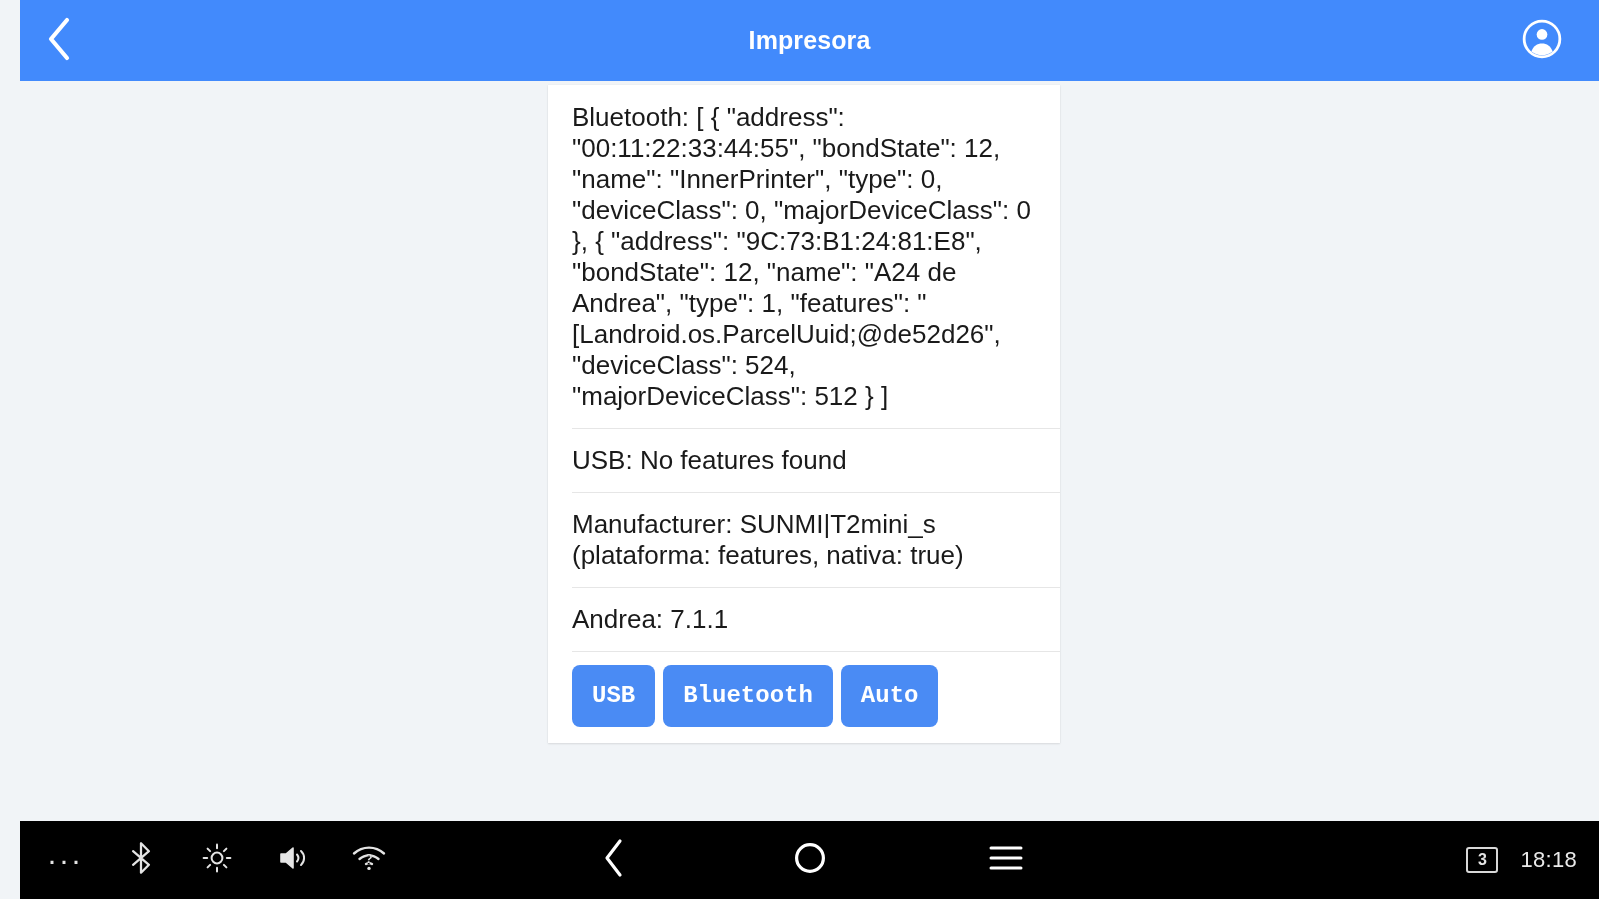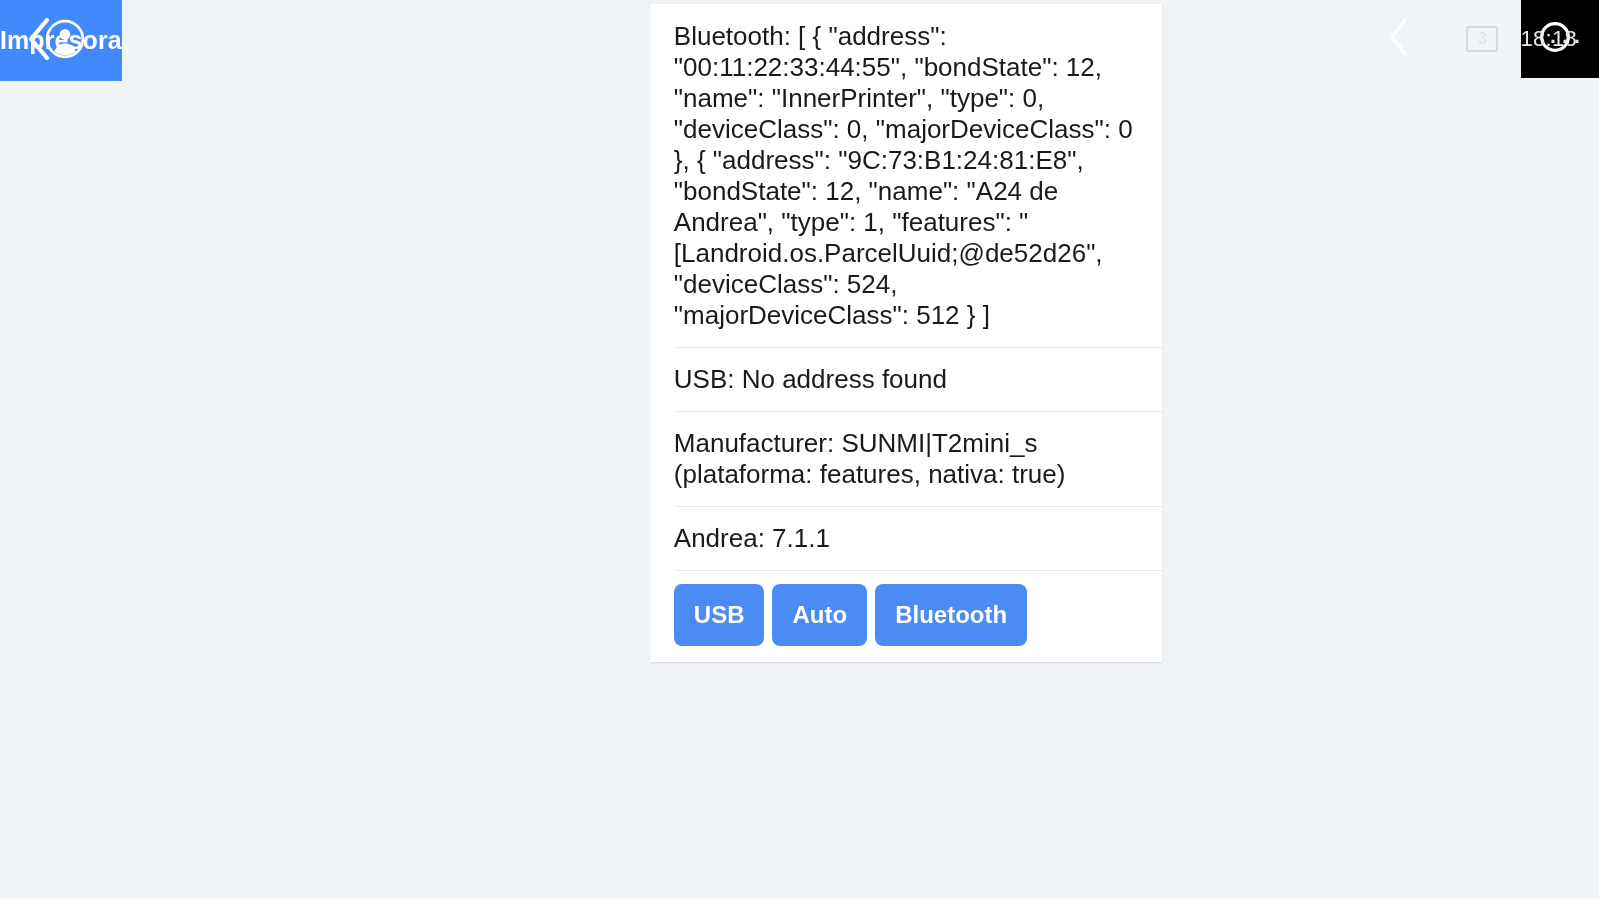--- a/index.html
+++ b/index.html
@@ -12,21 +12,22 @@
     background: #000;
     font-family: "Liberation Sans", sans-serif;
   }
 
   .device {
     position: relative;
     width: 1599px;
     height: 899px;
     background: #f1f4f7;
     display: flex;
-    flex-direction: row;
+    flex-direction: column;
+    padding-left: 20px;
   }
 
   
   .appbar {
     position: relative;
     height: 81px;
     flex: 0 0 81px;
     background: #428afc;
     display: flex;
     align-items: center;
@@ -116,21 +117,21 @@
     right: 0px;
     top: 0px;
     height: 1px;
     background: #e6e6e6;
   }
   .action-btn {
     background: #4a8bf4;
     color: #ffffff;
     border: none;
     border-radius: 8px;
-    font-family: Liberation Sans, sans-serif;
+    font-family: Liberation Mono, monospace;
     font-size: 24px;
     font-weight: bold;
     padding: 0 20px;
     height: 62px;
     line-height: 62px;
     cursor: pointer;
     white-space: nowrap;
   }
 
   
@@ -248,35 +249,35 @@
 
   <div class="page">
 
     <div class="card">
 
       <div class="list-item">
         <div class="item-text">Bluetooth: [ { "address": "00:11:22:33:44:55", "bondState": 12, "name": "InnerPrinter", "type": 0, "deviceClass": 0, "majorDeviceClass": 0 }, { "address": "9C:73:B1:24:81:E8", "bondState": 12, "name": "A24 de Andrea", "type": 1, "features": " [Landroid.os.ParcelUuid;@de52d26", "deviceClass": 524, "majorDeviceClass": 512 } ]</div>
       </div>
 
       <div class="list-item">
-        <div class="item-text">USB: No address found</div>
+        <div class="item-text">USB: No features found</div>
       </div>
 
       <div class="list-item">
         <div class="item-text">Manufacturer: SUNMI|T2mini_s (plataforma: features, nativa: true)</div>
       </div>
 
       <div class="list-item">
         <div class="item-text">Andrea: 7.1.1</div>
       </div>
 
       <div class="button-row">
         <button class="action-btn">USB</button>
+        <button class="action-btn">Bluetooth</button>
         <button class="action-btn">Auto</button>
-        <button class="action-btn">Bluetooth</button>
       </div>
 
     </div>
   </div>
 
   <div class="navbar">
 
     <div class="nav-tray">
 
       <div class="tray-btn">

